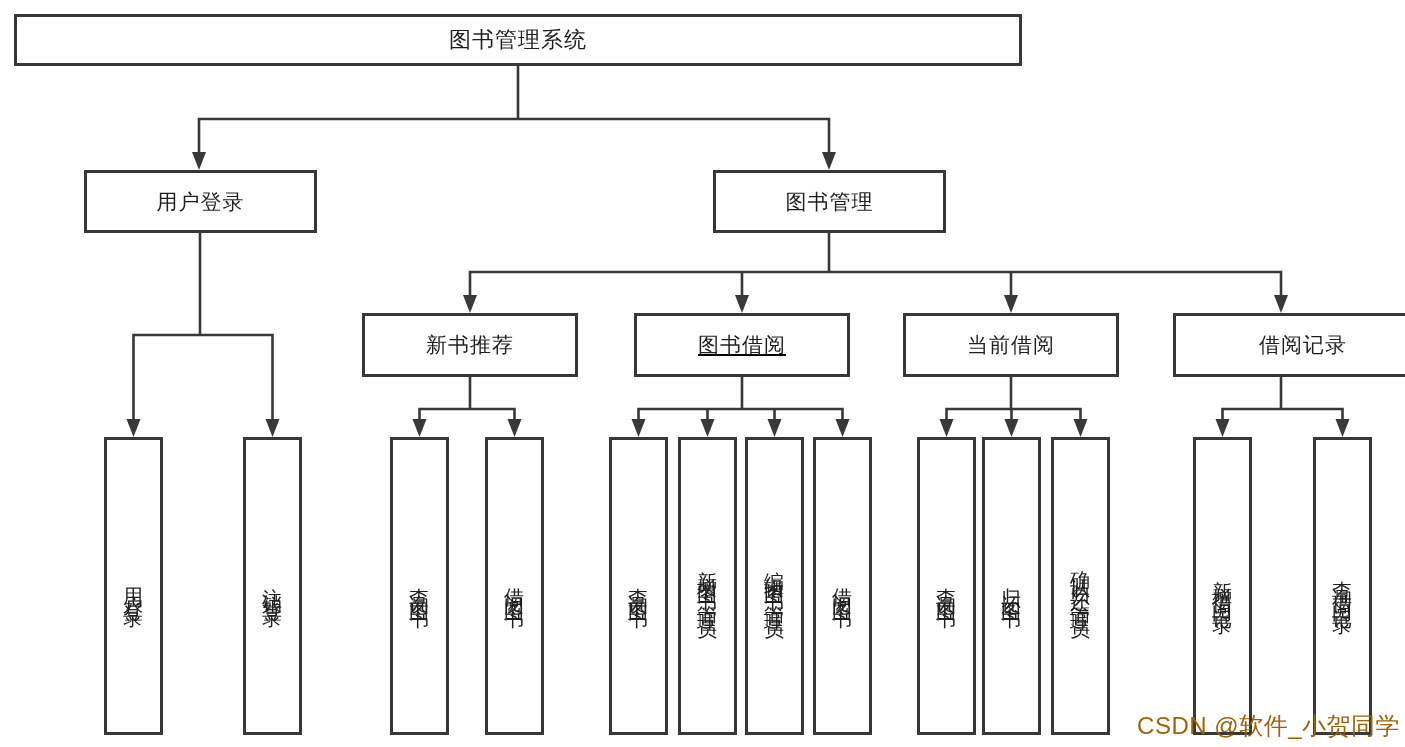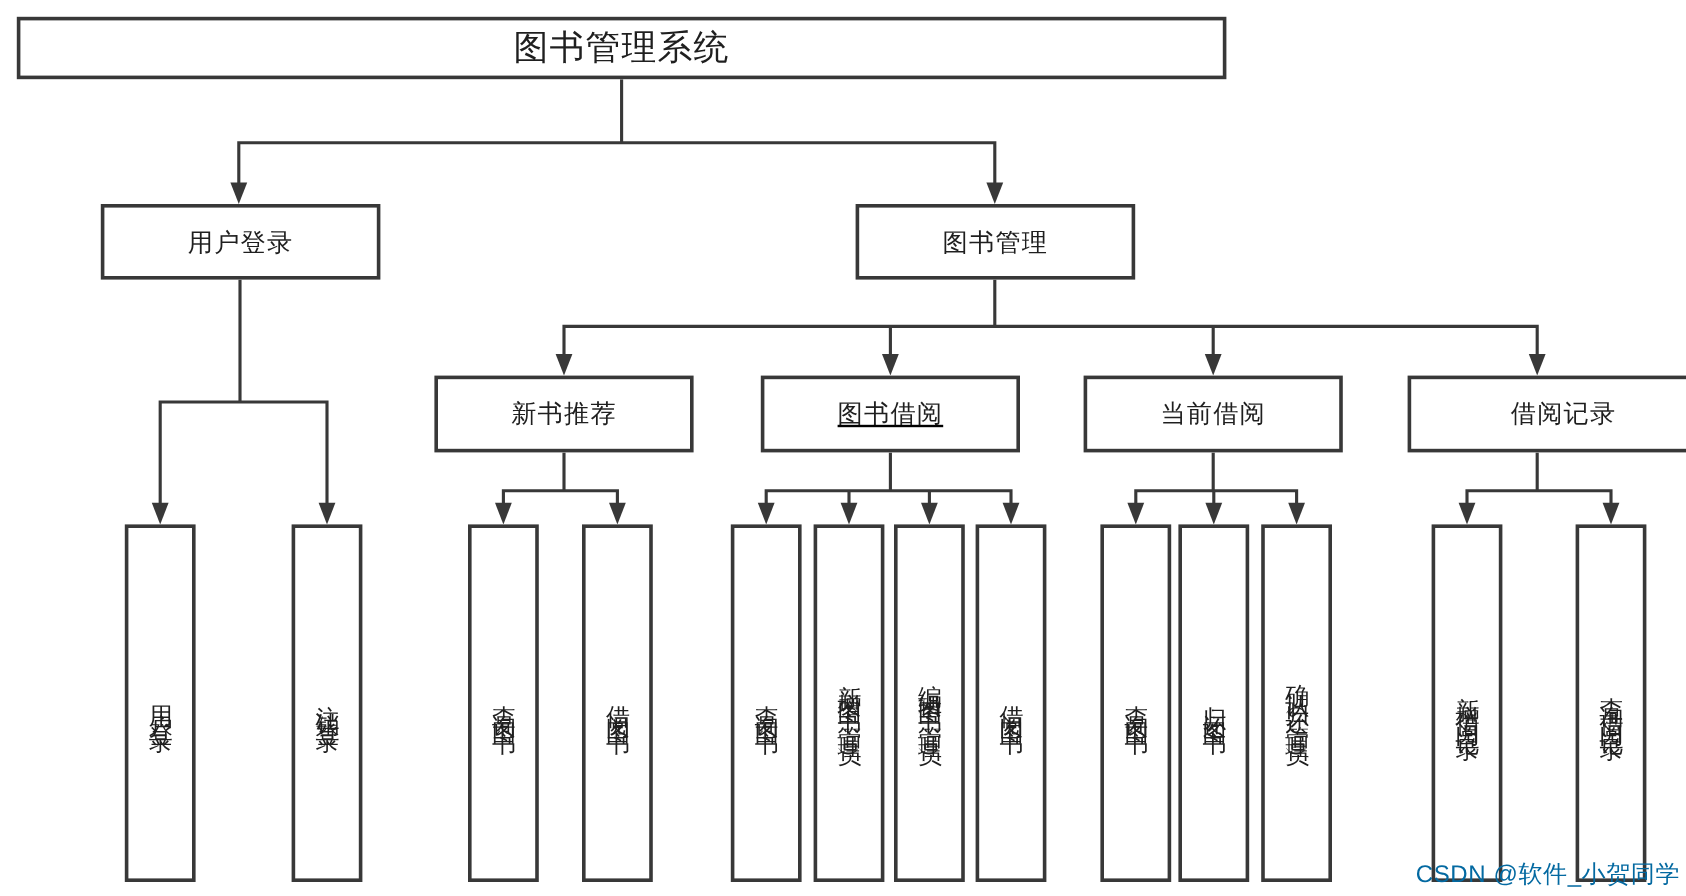--- a/index.html
+++ b/index.html
@@ -7,21 +7,21 @@
     position:relative; width:1405px; height:747px; background:#ffffff;
     font-family:"Liberation Sans","DejaVu Sans",sans-serif; overflow:hidden;
   }
   #connector-layer { position:absolute; left:0; top:0; width:1405px; height:747px; pointer-events:none; }
   .hbox {
     position:absolute; box-sizing:border-box; border:3px solid #383838; background:#ffffff;
     display:flex; align-items:center; justify-content:center;
   }
   .hbox span { font-size:21px; color:#1f1f1f; letter-spacing:1px; white-space:nowrap; }
   #node-root { left:14px; top:14px; width:1008px; height:52px; }
-  #node-root span { font-size:29px;font-family:Liberation Serif, serif; }
+  #node-root span { font-size:22px;font-family:Liberation Serif, serif; }
   #node-user-login      { left:84px;  top:170px; width:233px; height:63px; }
   #node-book-management { left:713px; top:170px; width:233px; height:63px; }
   #node-new-book-recommend { left:362px;  top:313px; width:216px; height:64px;font-family:Liberation Mono, monospace; }
   #node-book-borrow        { left:634px;  top:313px; width:216px; height:64px;text-decoration:underline; }
   #node-current-borrow     { left:903px;  top:313px; width:216px; height:64px; }
   #node-borrow-record      { left:1173px; top:313px; width:260px; height:64px; }
   .vbox {
     position:absolute; top:437px; width:59px; height:298px; box-sizing:border-box;
     border:3px solid #383838; background:#ffffff;
     display:flex; align-items:center; justify-content:center;
@@ -37,22 +37,22 @@
   #node-bb-query-book    { left:609px; }
   #node-bb-add-book      { left:678px; }
   #node-bb-edit-book     { left:745px; }
   #node-bb-borrow-book   { left:813px; }
   #node-cb-query-book    { left:917px; }
   #node-cb-return-book   { left:982px; }
   #node-cb-confirm-return{ left:1051px; }
   #node-br-add-record    { left:1193px; }
   #node-br-query-record  { left:1313px; }
   #watermark {
-    position:absolute; right:5px; bottom:5px; font-size:20px;
-    color:#0369a1; letter-spacing:0.5px; z-index:5; white-space:nowrap;
+    position:absolute; right:5px; bottom:5px; font-size:24px;
+    color:#a16207; letter-spacing:0.5px; z-index:5; white-space:nowrap;
   }
   .cline { stroke:#383838; stroke-width:2.6; fill:none; }
   .chead { fill:#383838; stroke:none; }
 </style>
 </head>
 <body>
 
 <div id="canvas">
 
   <svg id="connector-layer" viewBox="0 0 1405 747" xmlns="http://www.w3.org/2000/svg">

